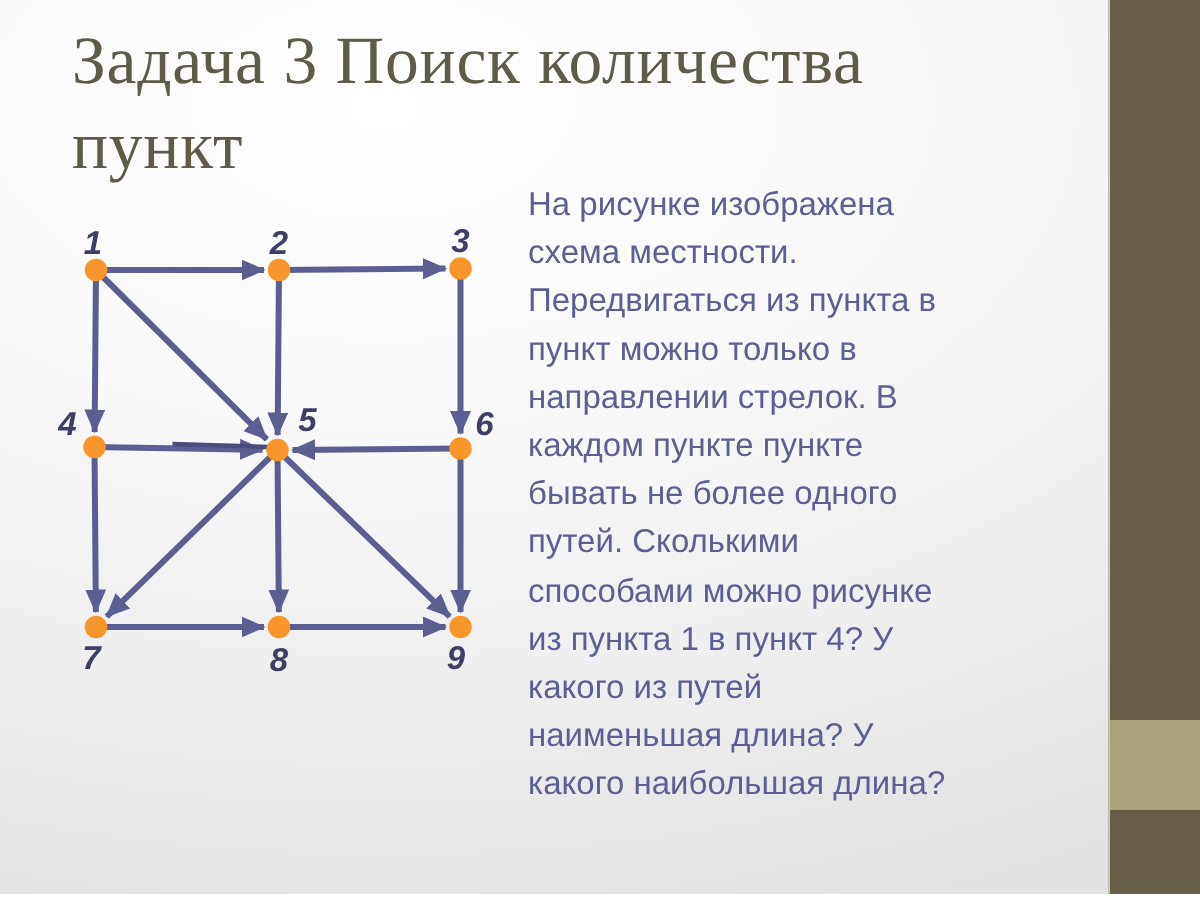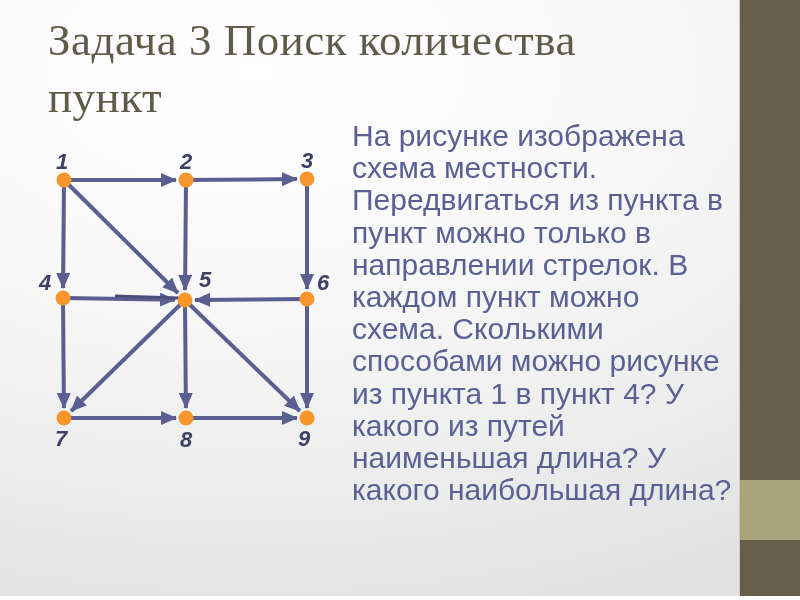--- a/index.html
+++ b/index.html
@@ -14,21 +14,21 @@
   .title {
     position:absolute; left:48px; top:12px; width:660px;
     font-family:"Liberation Serif", serif;
     font-size:45px; line-height:1.26; font-weight:400;
     color:var(--title-color, #5f5b49);
     letter-spacing:0.5px;
   }
 
   .body-text {
     position:absolute; left:352px; top:120px; width:400px;
-    font-size:30px; line-height:32.2px;
+    font-size:22px; line-height:32.2px;
     color:var(--body-color, #5c5f94);
   }
   .body-text .line { white-space:nowrap; }
 
   .diagram-wrap { position:absolute; left:16px; top:138px; width:340px; height:330px; }
 
   .sidebar {
     position:absolute; right:0; top:0; width:60px; height:600px;
     background:var(--sidebar-color, #665e49);
     border-left:1px solid #cfcabb;
@@ -89,22 +89,23 @@
       <circle cx="291" cy="280" r="7.5" fill="#f8962b"></circle>
       <text x="288" y="308" text-anchor="middle" fill="#3d3f66" font-size="22" font-style="italic" font-weight="bold" font-family="&quot;Liberation Sans&quot;, sans-serif">9</text>
     </svg>
 
   <div class="body-text">
     <div class="line">На рисунке изображена</div>
     <div class="line">схема местности.</div>
     <div class="line">Передвигаться из пункта в</div>
     <div class="line">пункт можно только в</div>
     <div class="line">направлении стрелок. В</div>
-    <div class="line">каждом пункт можно</div>
-    <div class="line">схема. Сколькими</div>
+    <div class="line">каждом пункте пункте</div>
+    <div class="line">бывать не более одного</div>
+    <div class="line">путей. Сколькими</div>
     <div class="line">способами можно рисунке</div>
     <div class="line">из пункта 1 в пункт 4? У</div>
     <div class="line">какого из путей</div>
     <div class="line">наименьшая длина? У</div>
     <div class="line">какого наибольшая длина?</div>
   </div>
 
   <div class="sidebar">
     <div class="sidebar-accent"></div>
   </div>

